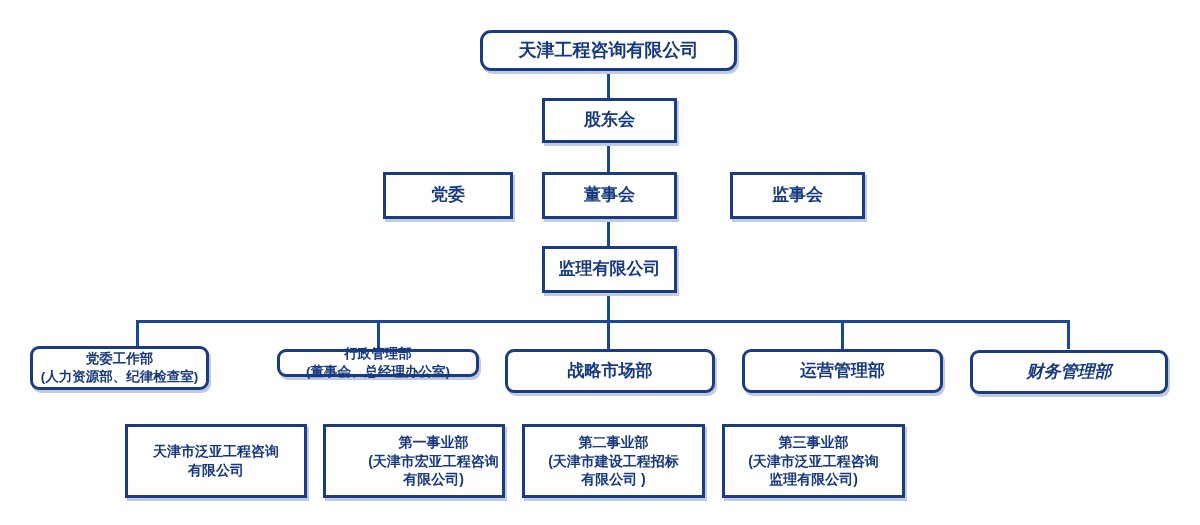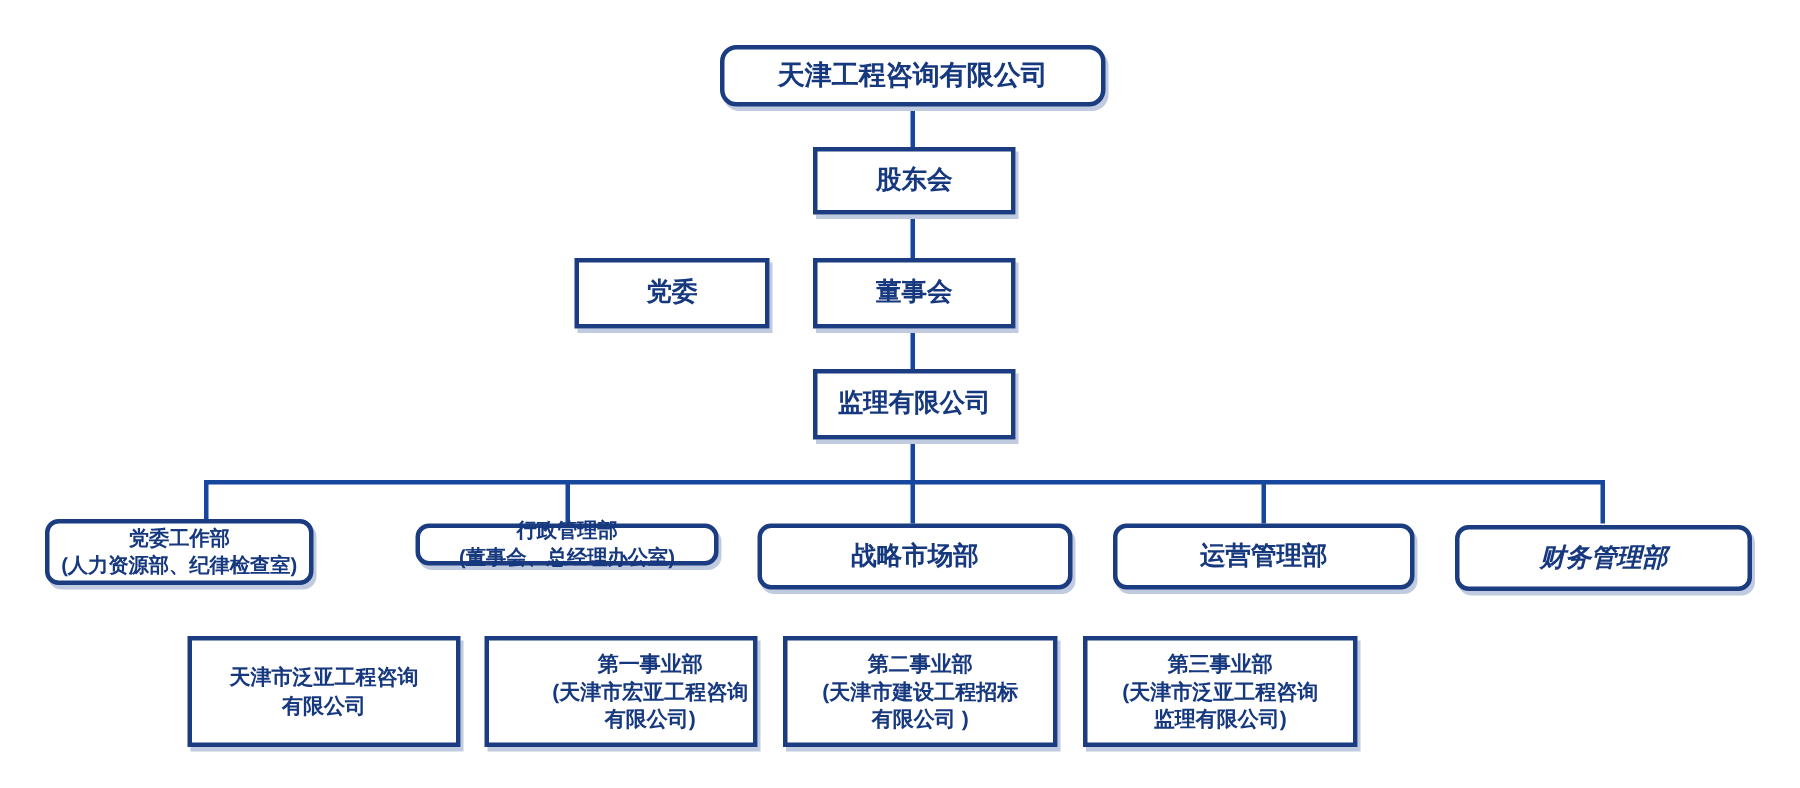--- a/index.html
+++ b/index.html
@@ -62,20 +62,21 @@
   <div class="vline" style="left:607px;  top:320px; height:29px;"></div>
   <div class="vline" style="left:841px;  top:320px; height:29px;"></div>
   <div class="vline" style="left:1067px; top:320px; height:29px;"></div>
 
   <div class="box fs18" style="left:480px; top:30px; width:257px; height:41px;border-radius:11px;">天津工程咨询有限公司</div>
 
   <div class="box fs17" style="left:542px; top:98px; width:135px; height:45px;">股东会</div>
 
   <div class="box fs17" style="left:356px; top:172px; width:130px; height:47px;margin-left:27px;">党委</div>
   <div class="box fs17" style="left:542px; top:172px; width:135px; height:47px;">董事会</div>
+  <div class="box fs17" style="left:730px; top:172px; width:135px; height:47px;">监事会</div>
 
   <div class="box fs17" style="left:542px; top:246px; width:135px; height:47px;">监理有限公司</div>
 
   <div class="box rounded fs13" style="left:30px;  top:346px; width:179px; height:44px;">党委工作部
 (人力资源部、纪律检查室)</div>
   <div class="box rounded fs13" style="left:277px; top:349px; width:202px; height:28px;">行政管理部
 (董事会、总经理办公室)</div>
   <div class="box rounded fs17" style="left:505px; top:349px; width:210px; height:44px;">战略市场部</div>
   <div class="box rounded fs17" style="left:742px; top:349px; width:201px; height:44px;">运营管理部</div>
   <div class="box rounded fs17" style="left:970px; top:350px; width:198px; height:44px;font-style:italic;">财务管理部</div>

